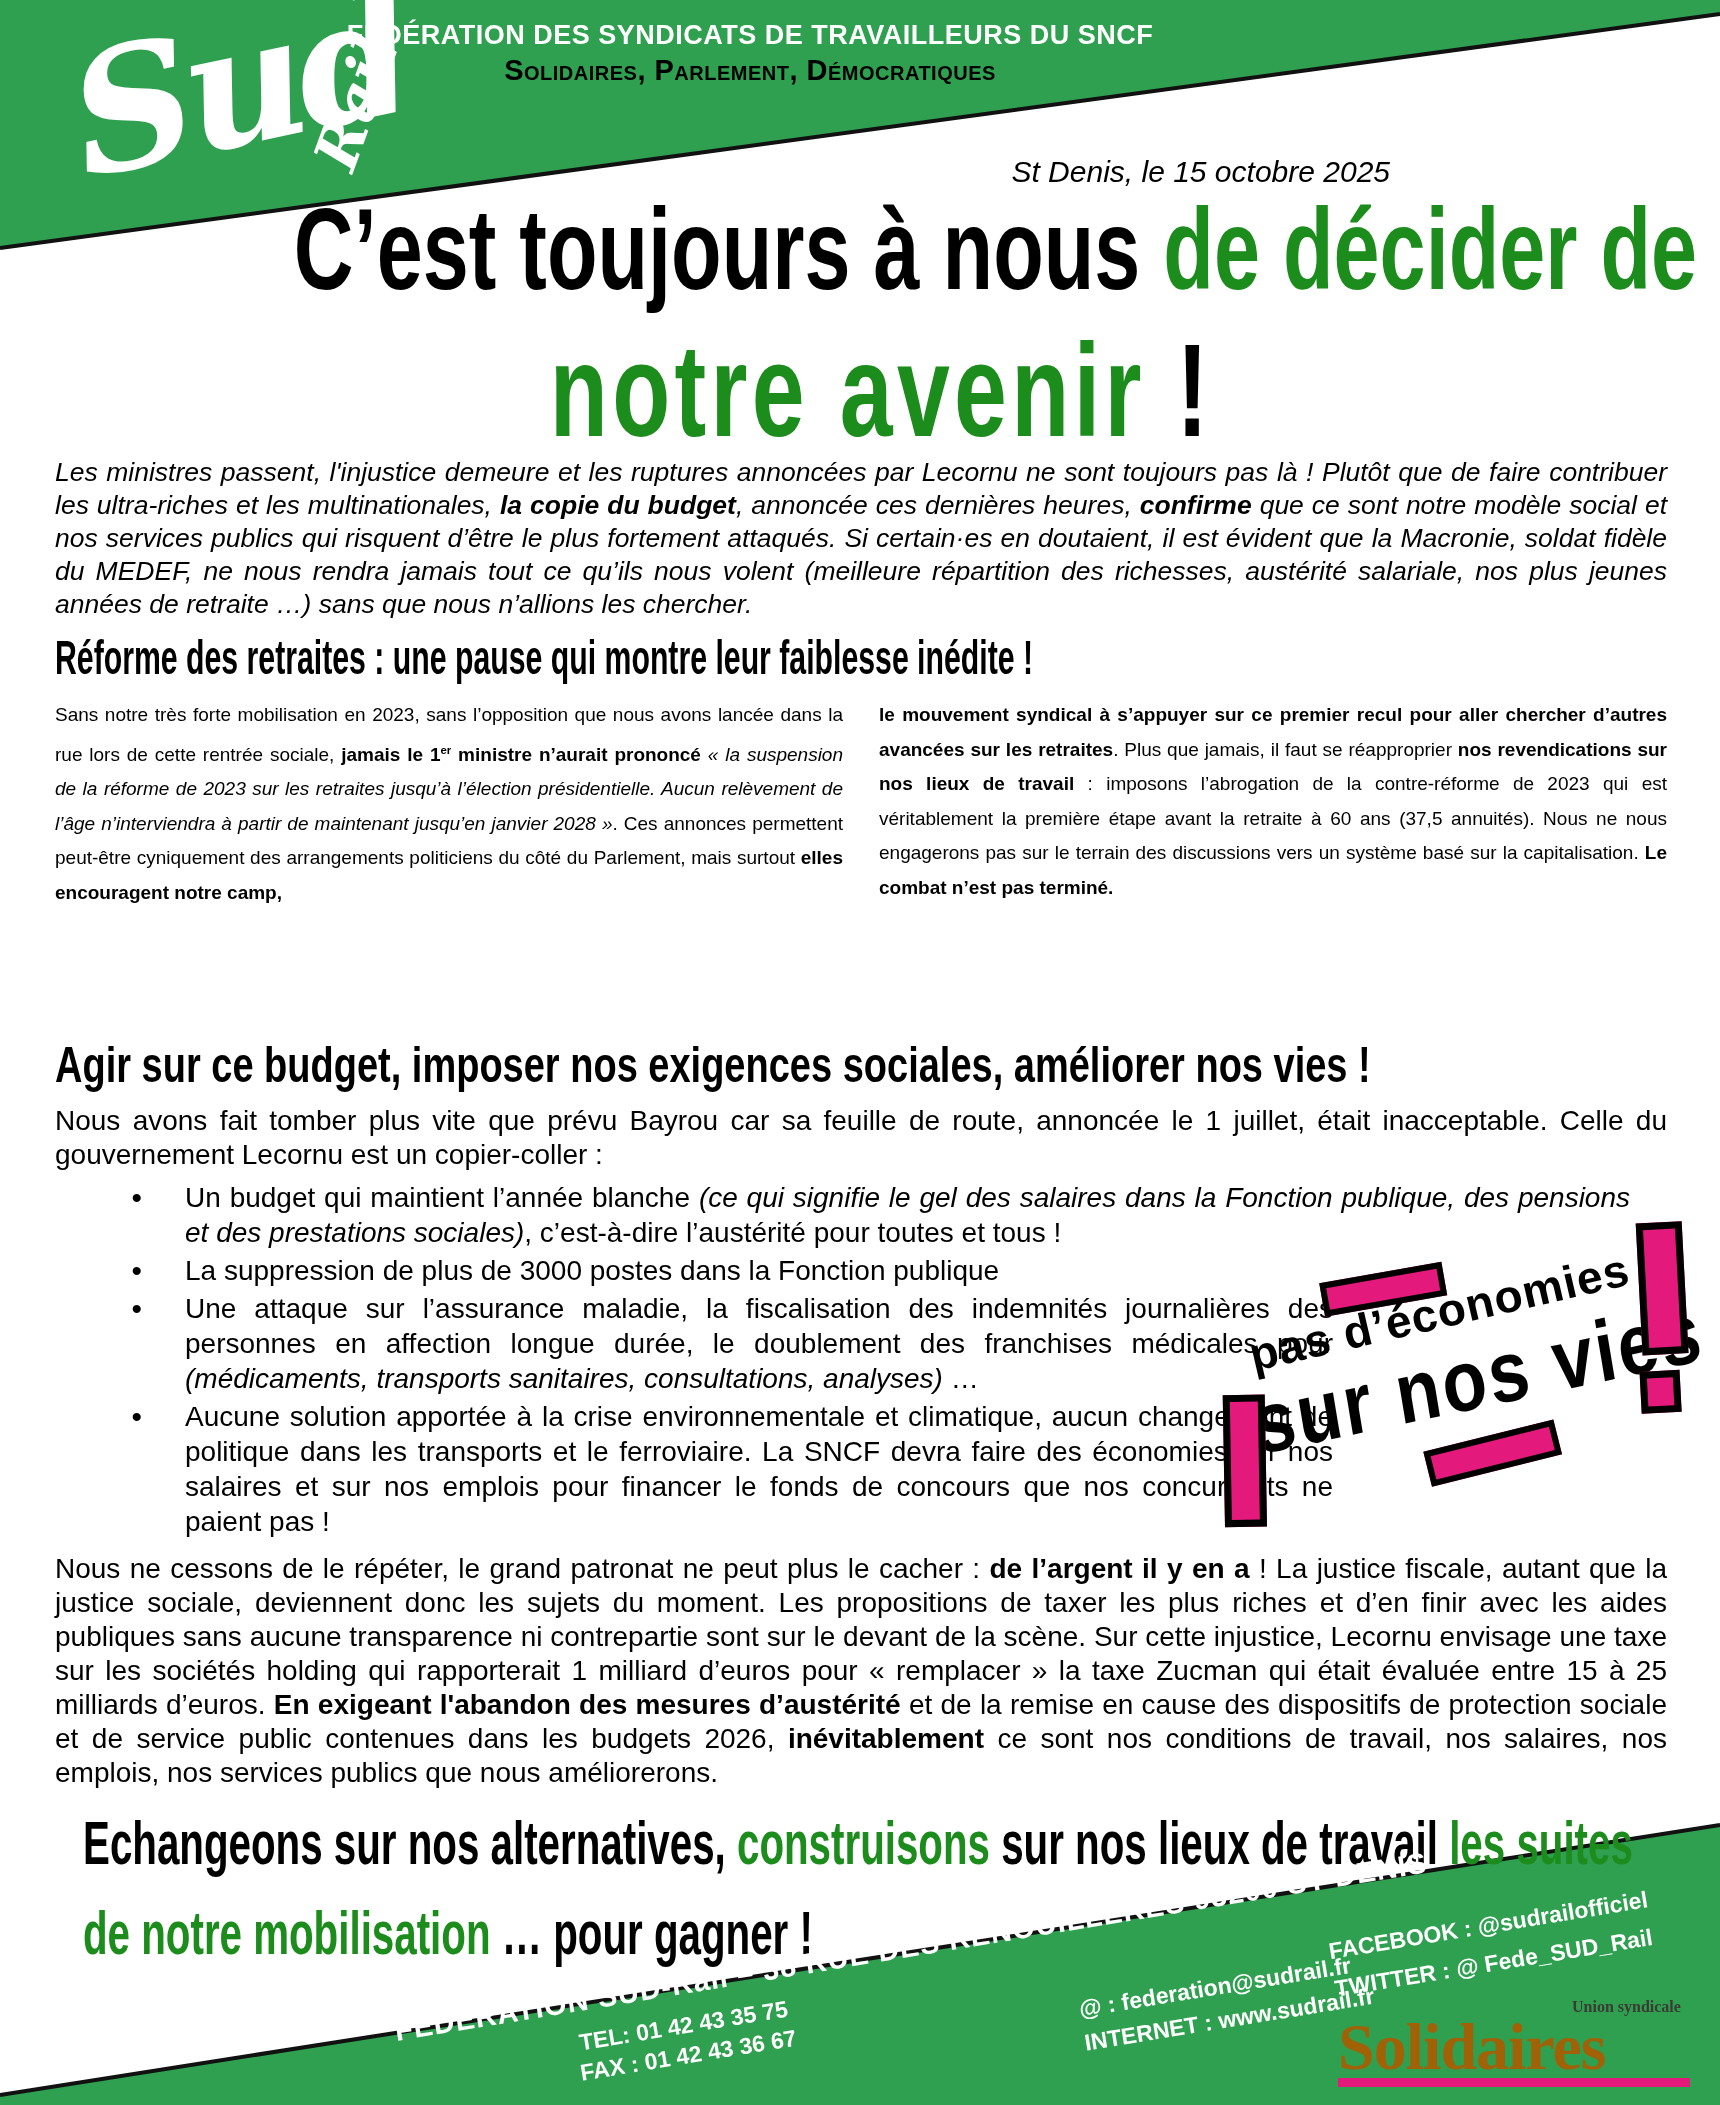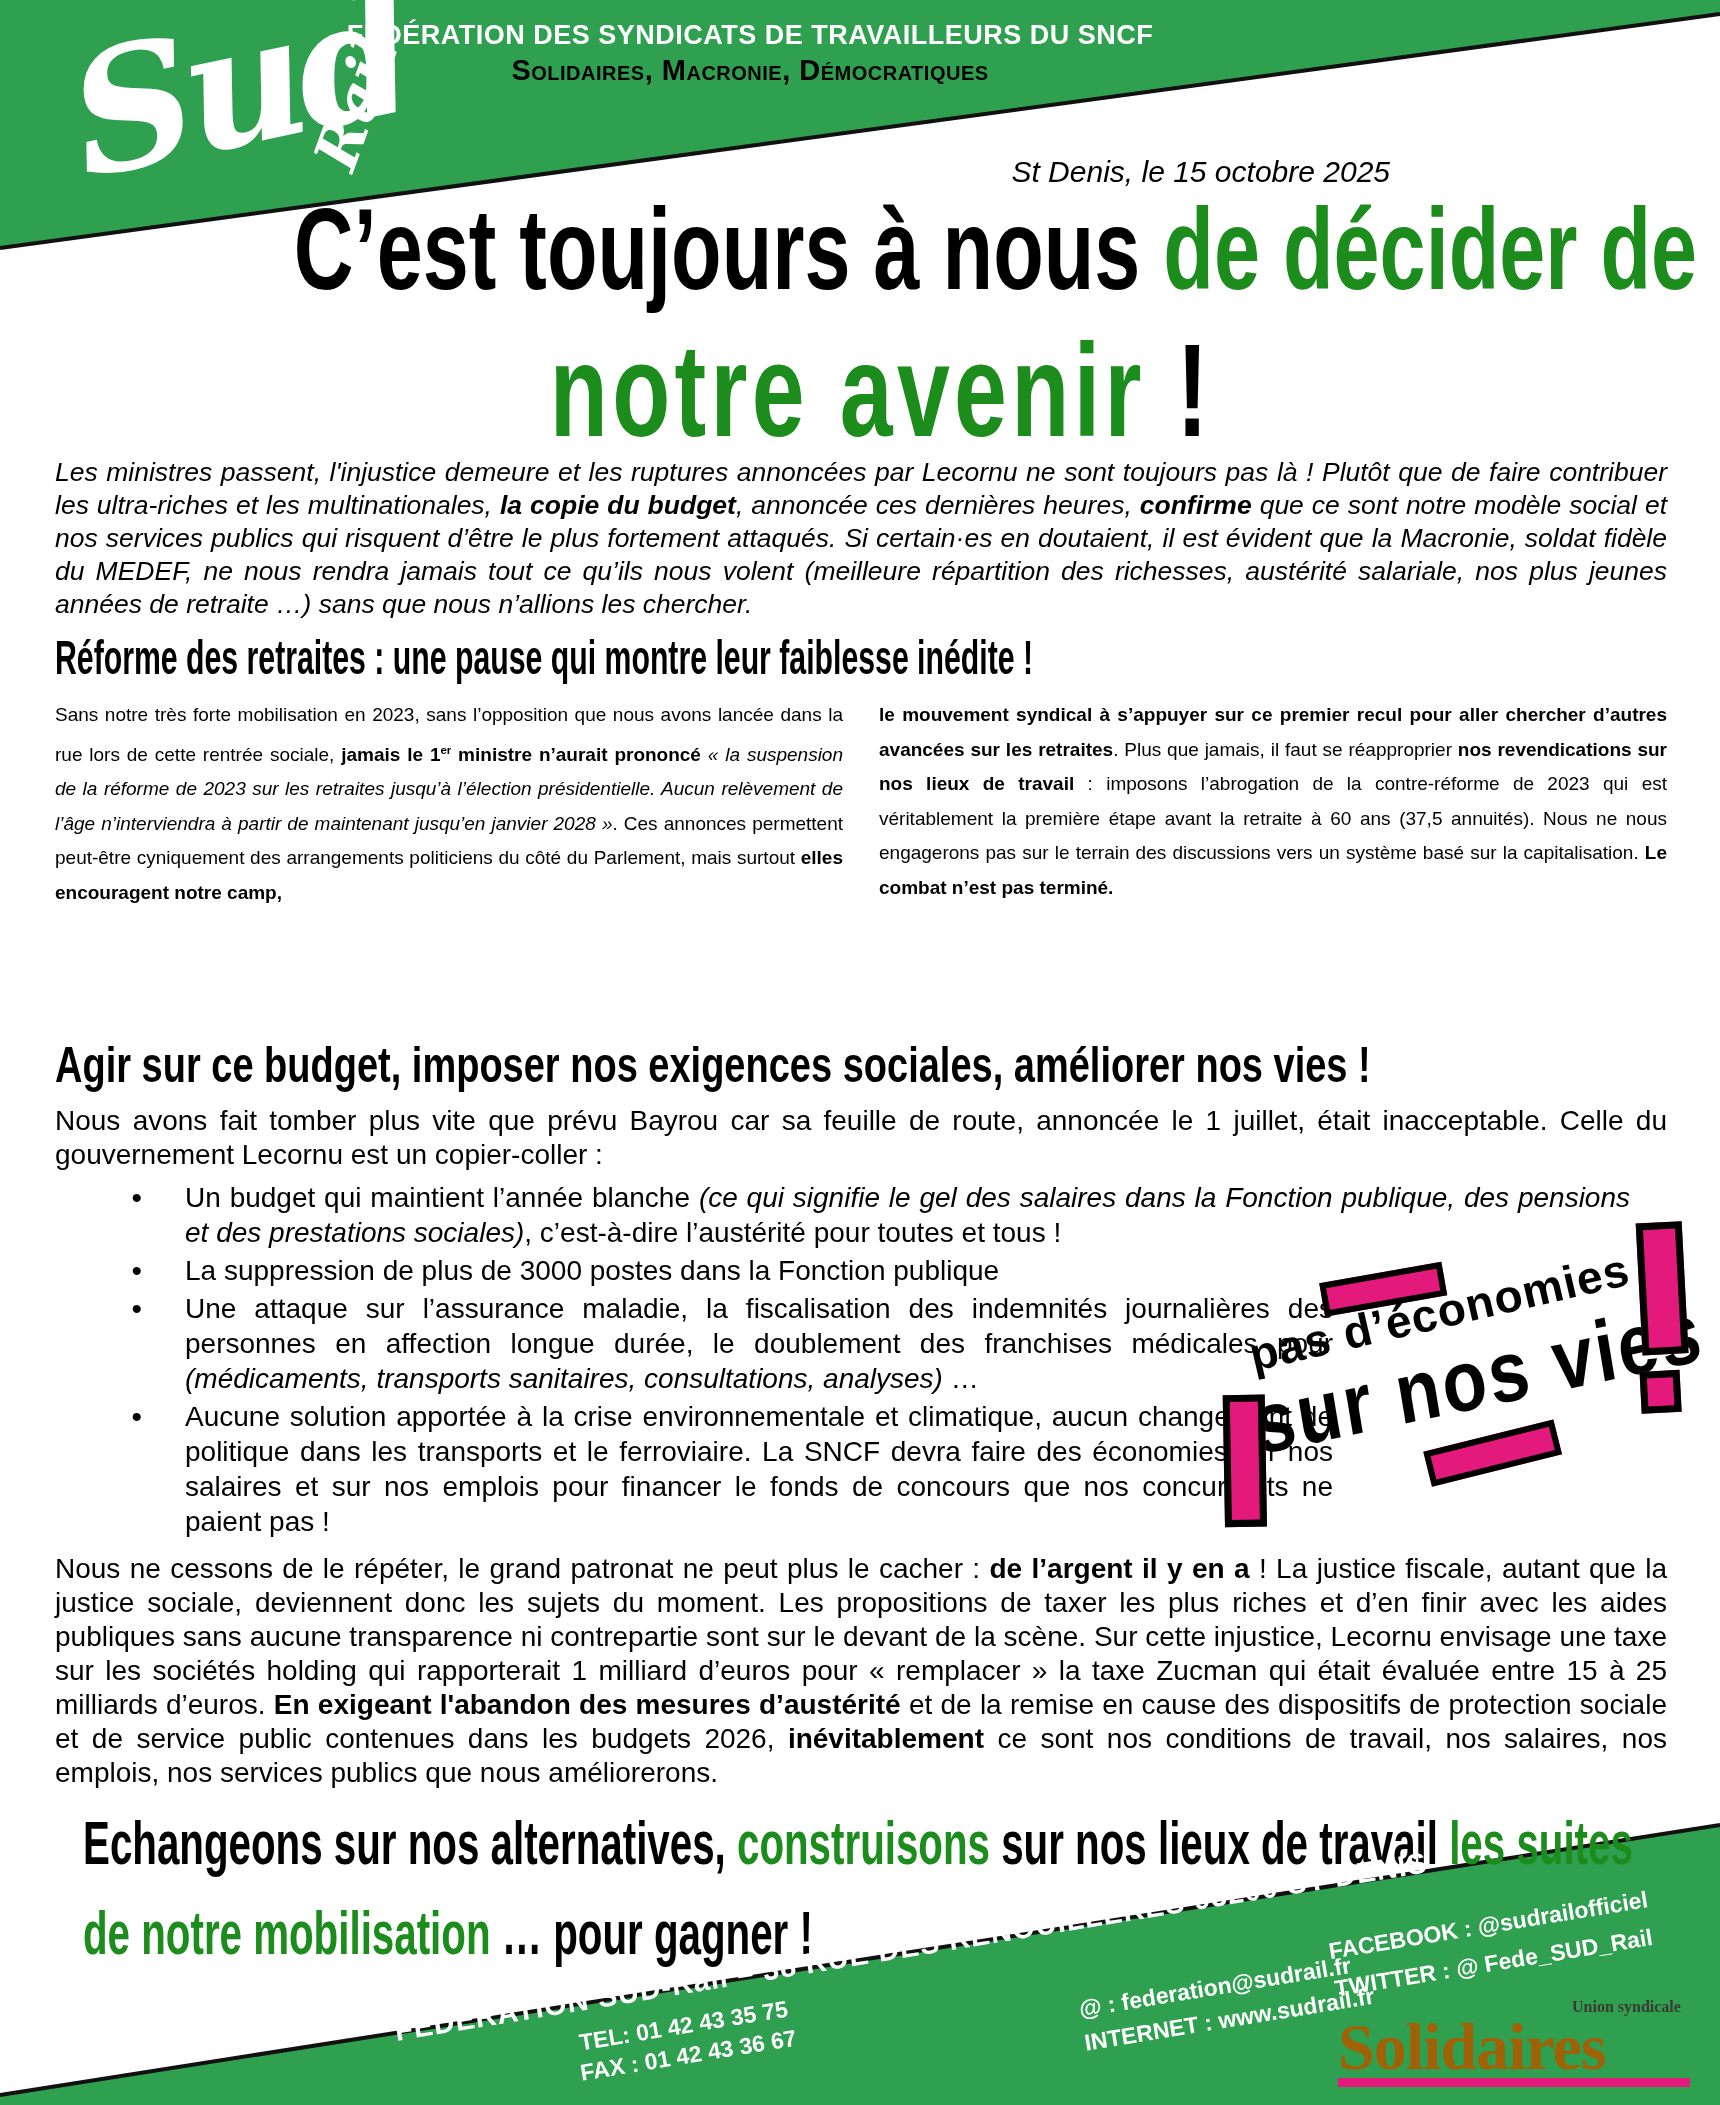--- a/index.html
+++ b/index.html
@@ -108,21 +108,21 @@
     <line x1="0" y1="248" x2="1720" y2="14" stroke="#111" stroke-width="4"></line>
     <polygon points="0,2105 0,2095 1720,1825 1720,2105" fill="#2FA050"></polygon>
     <line x1="0" y1="2095" x2="1720" y2="1825" stroke="#111" stroke-width="4"></line>
   </svg>
 
   <div class="logo">
     <span class="logo-sud">Sud</span>
     <span class="logo-rail">Rail</span>
   </div>
   <div class="hdr-line1">FÉDÉRATION DES SYNDICATS DE TRAVAILLEURS DU SNCF</div>
-  <div class="hdr-line2">Solidaires, Macronie, Démocratiques</div>
+  <div class="hdr-line2">Solidaires, Parlement, Démocratiques</div>
   <div class="date">St Denis, le 15 octobre 2025</div>
 
   <div class="headline">
     <div class="hl-line">
       <span class="hl-inner"><span class="k">C’est toujours à nous </span><span class="g">de décider de</span></span>
     </div>
     <div class="hl-line second">
       <span class="hl-inner"><span class="g">notre avenir</span><span class="k"> !</span></span>
     </div>
   </div>

